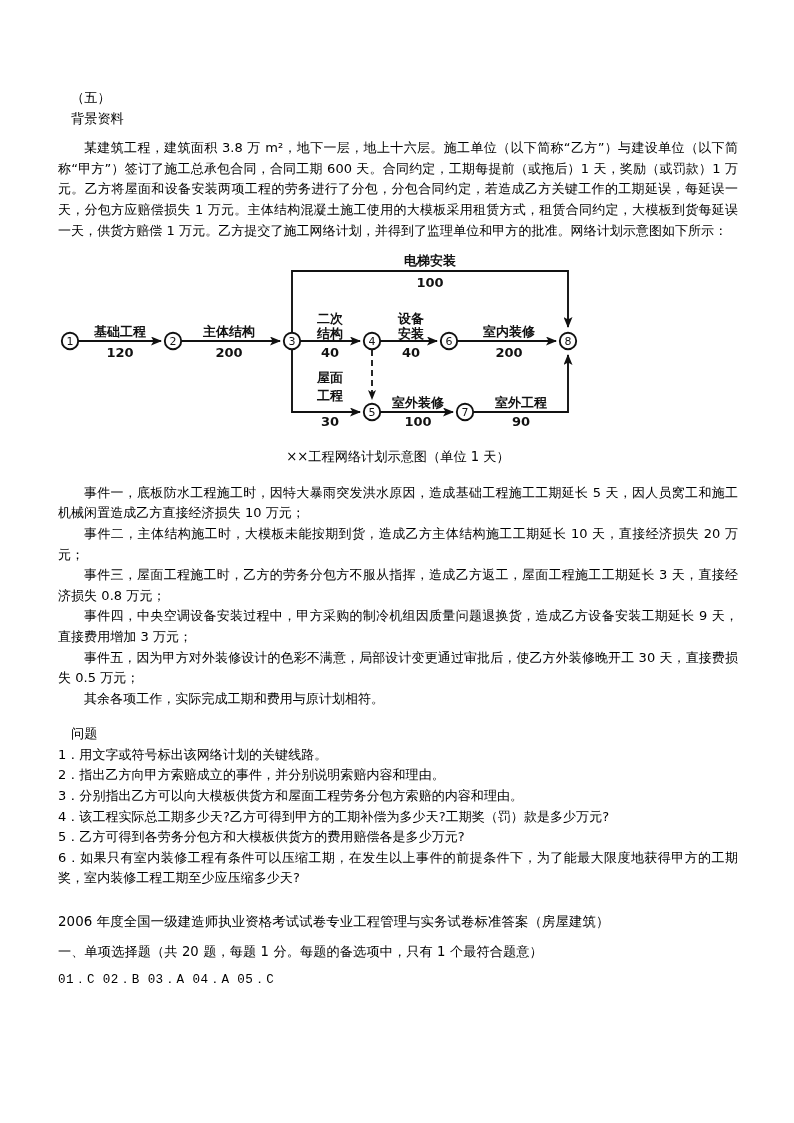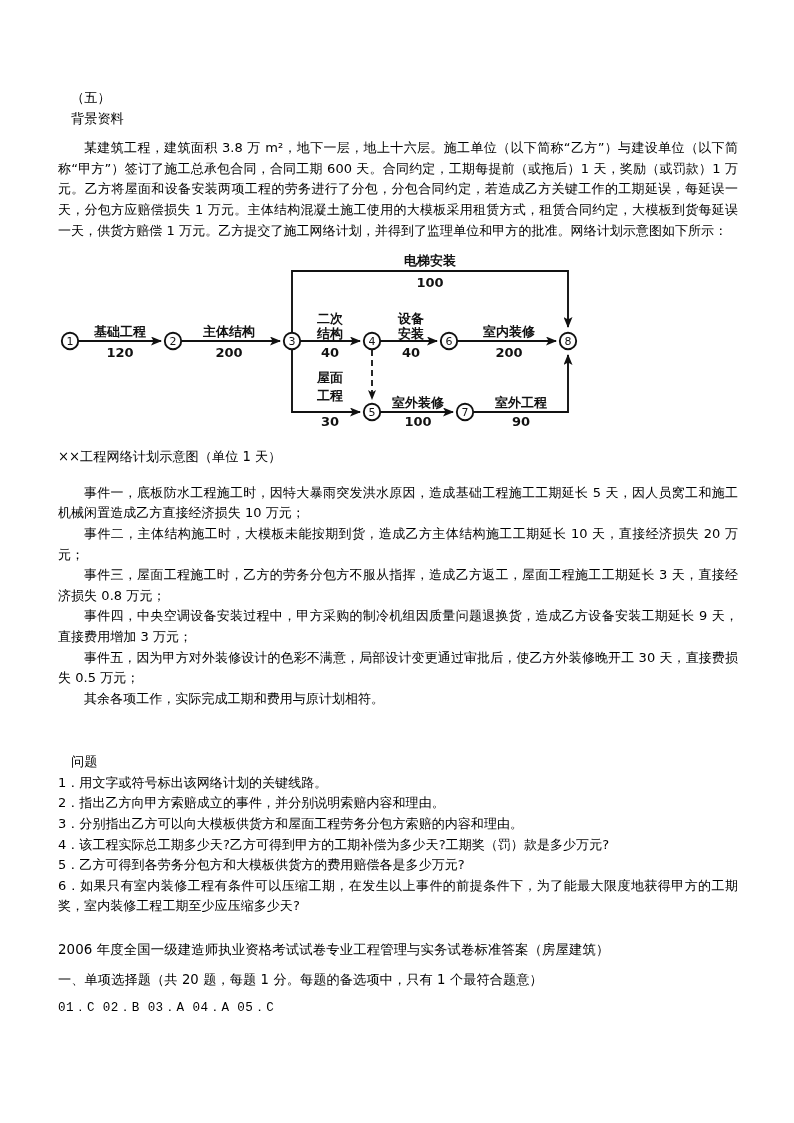--- a/index.html
+++ b/index.html
@@ -57,37 +57,38 @@
     height: 198px;
     margin-top: 8px;
     margin-left: -28px;
   }
   .diagram-wrap svg { display: block; }
   .cap {
     font-size: 13.2px;
     line-height: 20.6px;
     margin-left: 0px;
     white-space: nowrap;
+    text-align: center;
   }
   .bold-head {
     font-weight: normal;
     font-size: 13.4px;
     line-height: 22px;
     letter-spacing: 0.1px;
     white-space: nowrap;
   }
   .mono-ans {
     font-family: Liberation Mono, monospace;
     font-size: 12.6px;
     line-height: 20.6px;
     letter-spacing: 0.4px;
     white-space: nowrap;
     margin-top: 7px;
   }
-  .qlist .line { margin-left: 13px; margin-top: 28px; }
+  .qlist .line { margin-left: 13px; }
 </style>
 </head>
 <body>
 
 <div class="page">
   <div class="content">
 
     <div class="sect-label">（五）</div>
     <div class="sect-label">背景资料</div>
 

